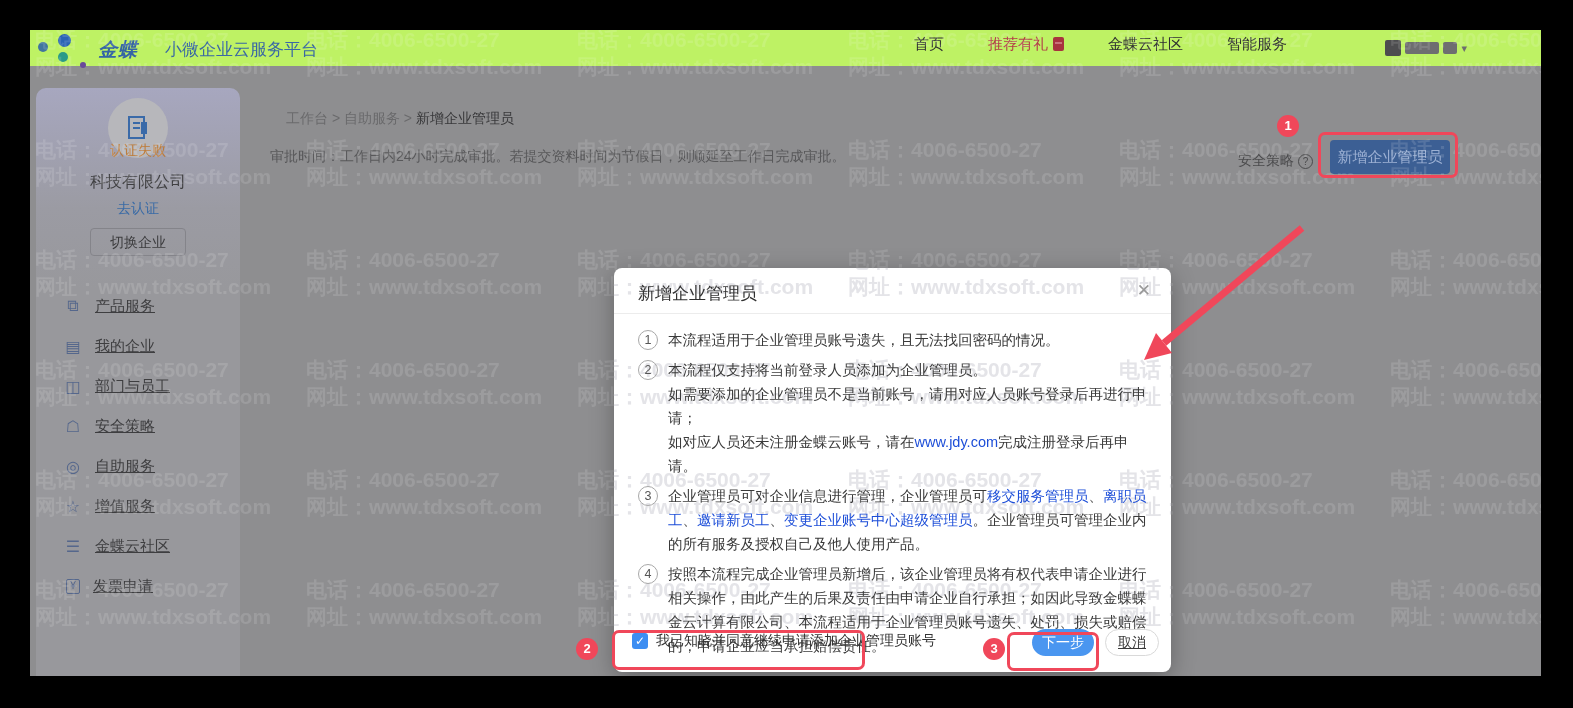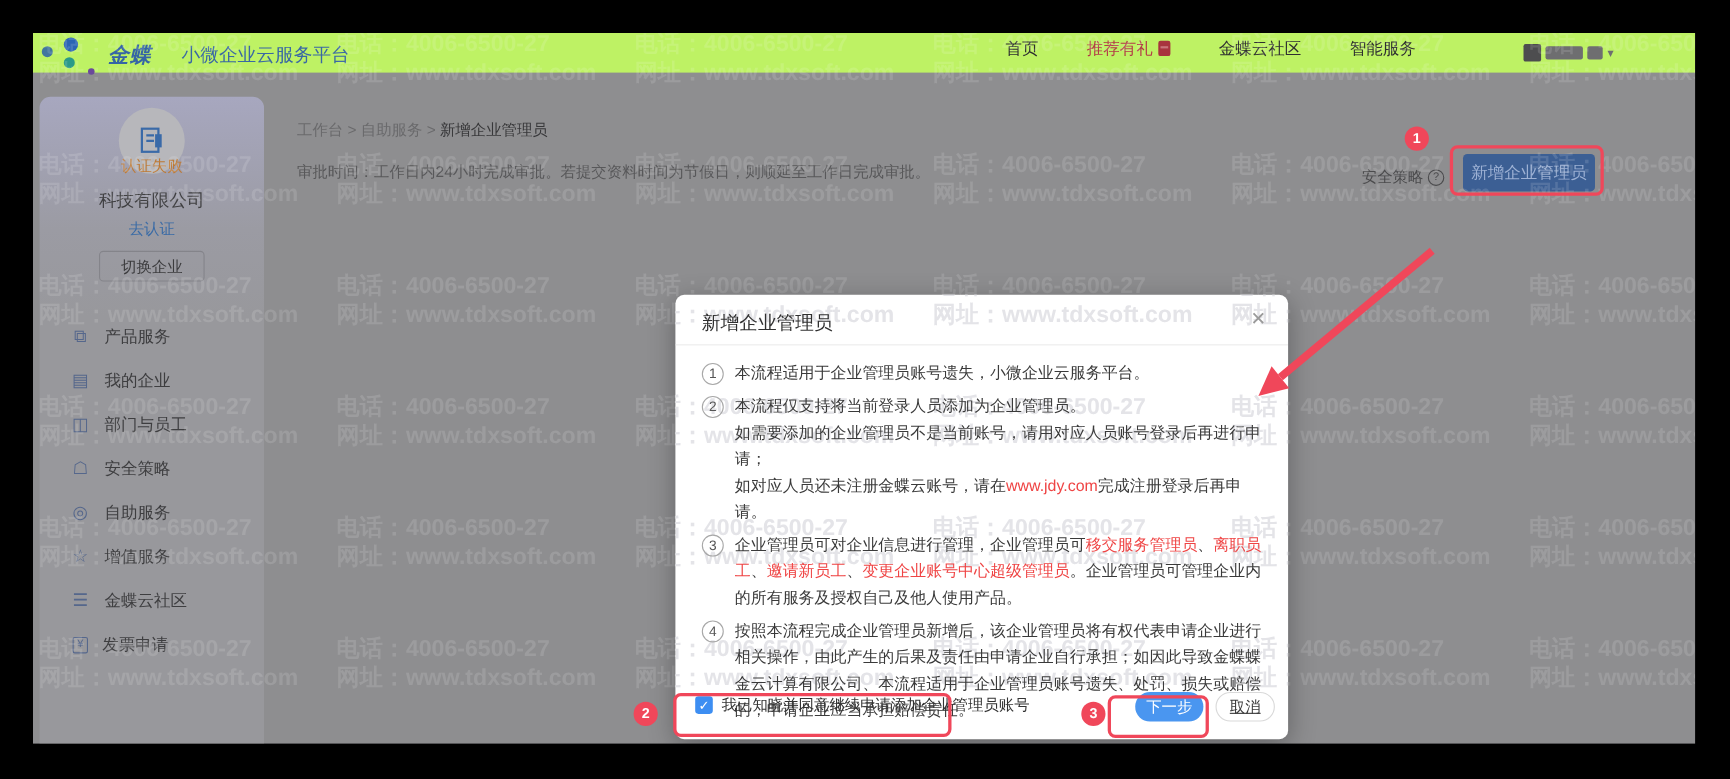--- a/index.html
+++ b/index.html
@@ -30,24 +30,24 @@
              border-radius:10px 10px 0 0; }
   .s-avatar { position:absolute; left:72px; top:10px; width:60px; height:60px; border-radius:50%; background:#b7b7bb; display:flex; align-items:center; justify-content:center; }
   .s-cert { position:absolute; left:0; top:54px; width:100%; text-align:center; font-size:14px; color:#bd7a36; }
   .s-company { position:absolute; left:0; top:84px; width:100%; text-align:center; font-size:16px; color:#404042; font-weight:500; }
   .s-verify { position:absolute; left:0; top:112px; width:100%; text-align:center; font-size:14px; color:#3a6ba6; cursor:pointer; }
   .s-switch { position:absolute; left:54px; top:140px; width:96px; height:28px; border:1px solid #84848a; border-radius:4px; background:transparent; color:#3c3c3e; font-size:14px; text-align:center; line-height:26px; cursor:pointer; }
   .s-menu { position:absolute; left:0; top:198px; width:100%; }
   .s-item { height:40px; display:flex; align-items:center; padding-left:28px; gap:13px; cursor:pointer; }
   .s-item .s-ico { width:18px; font-size:16px; color:#55678c; text-align:center; flex:none; }
   .s-item .s-ico.boxed { font-size:10px; line-height:12px; border:1.5px solid #55678c; border-radius:2px; width:14px; height:15px; margin-left:2px; }
-  .s-item .s-lbl { font-size:15px; color:#3e3e40; }
-
-  
-  .breadcrumb { position:absolute; left:240px; top:80px; font-size:14px; color:#6a6a6c; }
+  .s-item .s-lbl { font-size:15px; color:#3e3e40;text-decoration:underline; }
+
+  
+  .breadcrumb { position:absolute; left:256px; top:80px; font-size:14px; color:#6a6a6c; }
   .breadcrumb .crumb-last { color:#38383a; }
   .page-note { position:absolute; left:240px; top:118px; font-size:14px; color:#58585a; }
   .help-link { position:absolute; left:1208px; top:122px; font-size:14px; color:#4b4b4d; display:flex; align-items:center; gap:4px; cursor:pointer; }
   .q-ico { display:inline-block; width:15px; height:15px; border:1px solid #4b4b4d; border-radius:50%; font-size:10px; line-height:13px; text-align:center; }
   .add-btn-dim { position:absolute; left:1300px; top:110px; width:120px; height:34px; background:#3c5f94; border:none; border-radius:4px; color:#9db1d4; font-size:15px; cursor:pointer; }
   .thead { position:absolute; left:240px; top:162px; width:1175px; height:36px; background:#88888c; }
   .thead span { position:absolute; top:9px; font-size:15px; color:#3c3c3f; }
 
   
   .wm { position:absolute; inset:0; pointer-events:none; overflow:hidden; }
@@ -59,21 +59,21 @@
   
   .modal { position:absolute; left:614px; top:268px; width:557px; height:404px; background:#fff; border-radius:8px; z-index:20; box-shadow:0 6px 24px rgba(0,0,0,0.3); overflow:hidden; }
   .wm-modal { z-index:1; }
   .m-head { position:absolute; left:0; top:0; width:100%; height:46px; border-bottom:1px solid #ececec; z-index:2; }
   .m-title { position:absolute; left:24px; top:14px; font-size:17px; color:#303030; }
   .m-close { position:absolute; right:20px; top:12px; font-size:17px; color:#9a9a9a; cursor:pointer; }
   .m-body { position:absolute; left:24px; top:60px; width:509px; z-index:2; }
   .m-item { display:flex; gap:10px; margin-bottom:6px; }
   .m-num { flex:none; width:20px; height:20px; border:1px solid #a8a8a8; border-radius:50%; font-size:12.5px; color:#555; text-align:center; line-height:19px; margin-top:2px; }
   .m-text { font-size:14.5px; line-height:24px; color:#3a3a3a; white-space:pre-line; }
-  .m-text .lnk { color:#ef4444; cursor:pointer; }
+  .m-text .lnk { color:#1d4ed8; cursor:pointer; }
   .m-footer { position:absolute; left:0; bottom:0; width:100%; height:52px; z-index:2; }
   .chk-row { position:absolute; left:18px; top:12px; display:flex; align-items:center; gap:8px; cursor:pointer; }
   .chk-box { width:16px; height:16px; background:#3d8ef2; border-radius:3px; color:#fff; font-size:12px; line-height:16px; text-align:center; }
   .chk-lbl { font-size:14px; color:#333; }
   .btn-next { position:absolute; left:418px; top:9px; width:62px; height:27px; background:#4a96f0; color:#fff; border:none; border-radius:14px; font-size:14px; cursor:pointer; }
   .btn-cancel { position:absolute; left:491px; top:9px; width:54px; height:27px; background:#fff; color:#3a3a3a; border:1px solid #d9d9d9; border-radius:14px; font-size:14px; cursor:pointer;text-decoration:underline; }
 
   
   .anno { position:absolute; inset:0; z-index:40; pointer-events:none; }
   .anno-rect { position:absolute; border:3px solid #f0475a; border-radius:7px; }
@@ -364,21 +364,21 @@
           <div>网址：www.tdxsoft.com</div>
         </div>
       </div>
     <div class="m-head">
       <span class="m-title">新增企业管理员</span>
       <span class="m-close">✕</span>
     </div>
     <div class="m-body" id="mbody">
         <div class="m-item">
           <span class="m-num">1</span>
-          <span class="m-text"><span>本流程适用于企业管理员账号遗失，小微企业云服务平台。</span></span>
+          <span class="m-text"><span>本流程适用于企业管理员账号遗失，且无法找回密码的情况。</span></span>
         </div>
         <div class="m-item">
           <span class="m-num">2</span>
           <span class="m-text"><span>本流程仅支持将当前登录人员添加为企业管理员。
 如需要添加的企业管理员不是当前账号，请用对应人员账号登录后再进行申请；
 如对应人员还未注册金蝶云账号，请在</span><span class="lnk">www.jdy.com</span><span>完成注册登录后再申请。</span></span>
         </div>
         <div class="m-item">
           <span class="m-num">3</span>
           <span class="m-text"><span>企业管理员可对企业信息进行管理，企业管理员可</span><span class="lnk">移交服务管理员</span><span>、</span><span class="lnk">离职员工</span><span>、</span><span class="lnk">邀请新员工</span><span>、</span><span class="lnk">变更企业账号中心超级管理员</span><span>。企业管理员可管理企业内的所有服务及授权自己及他人使用产品。</span></span>

